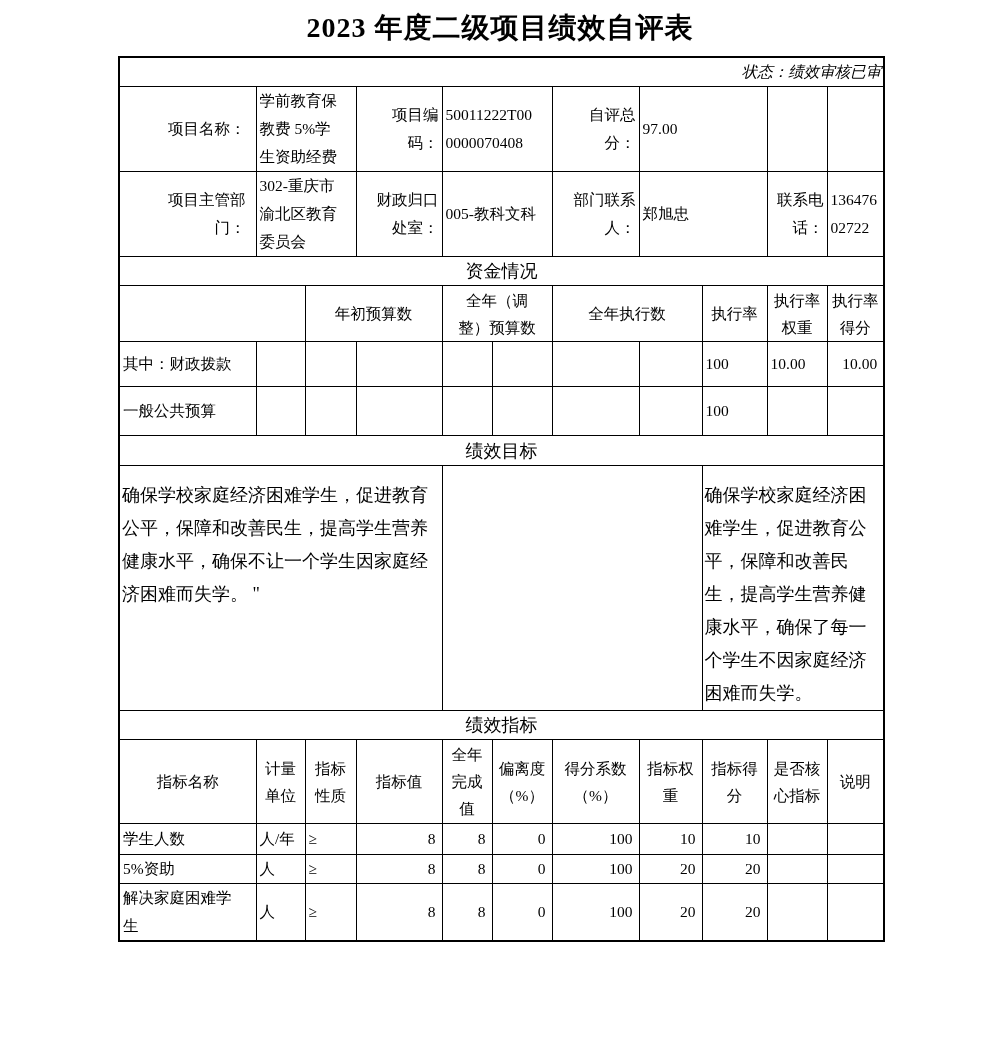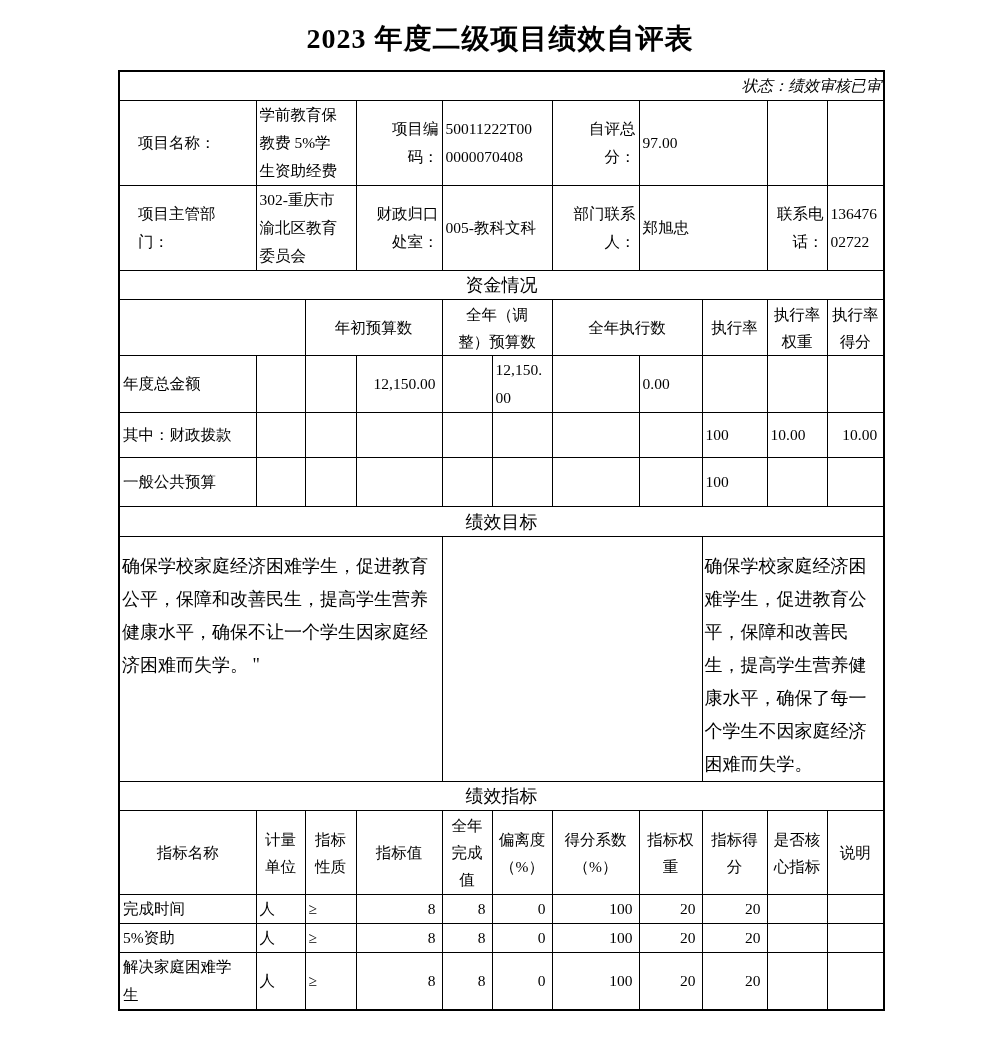--- a/index.html
+++ b/index.html
@@ -3,36 +3,36 @@
 <meta charset="utf-8">
 <style>
   html,body { margin:0; padding:0; background:#fff; }
   body { width:1000px; height:1044px; overflow:hidden; }
   .page {
     position:relative; width:1000px; height:1044px;
     font-family:"Liberation Serif","DejaVu Serif",serif;
     color:#000; background:#fff;
   }
   .title {
-    margin:12px; padding-top:8px; height:38px; line-height:38px;
+    margin:1px; padding-top:8px; height:38px; line-height:38px;
     text-align:center; font-size:28px; font-weight:bold; letter-spacing:1px;
   }
   table.form {
     border-collapse:collapse; table-layout:fixed;
     width:765px; margin:9px 0 0 118px;
     border:2px solid #000;
   }
   td {
     border:1px solid #000;
     font-size:15.5px; line-height:28px;
     padding:0; vertical-align:middle;
     white-space:pre-line; overflow:hidden;
   }
   .status { text-align:right; padding-right:2px;font-style:italic; }
-  .lbl    { text-align:left; padding-right:10px;padding-left:18px; }
+  .lbl    { text-align:right; padding-right:10px;padding-left:18px; }
   .lbl2   { text-align:right; padding-right:3px; }
   .val    { text-align:left;  padding-left:3px; }
   .num-l  { text-align:left;  padding-left:3px; }
   .num-r  { text-align:right; padding-right:6px; }
   .sec    { text-align:center; font-size:18px; }
   .hd     { text-align:center; line-height:27px; }
   .goal   {
     vertical-align:top; font-size:18px; line-height:33px;
     padding:13px 0 0 2px; text-align:left;
   }
@@ -104,34 +104,20 @@
       <td colspan="2" class="hd"></td>
       <td colspan="2" class="hd">年初预算数</td>
       <td colspan="2" class="hd">全年（调
 整）预算数</td>
       <td colspan="2" class="hd">全年执行数</td>
       <td class="hd">执行率</td>
       <td class="hd">执行率
 权重</td>
       <td class="hd">执行率
 得分</td>
-    </tr>
-    <tr style="height:51px">
-      <td class="val">年度总金额</td>
-      <td></td>
-      <td></td>
-      <td class="num-r">12,150.00</td>
-      <td></td>
-      <td class="num-l">12,150.
-00</td>
-      <td></td>
-      <td class="num-l">0.00</td>
-      <td></td>
-      <td></td>
-      <td></td>
     </tr>
     <tr style="height:45px">
       <td class="val">其中：财政拨款</td>
       <td></td>
       <td></td>
       <td></td>
       <td></td>
       <td></td>
       <td></td>
       <td></td>
@@ -190,30 +176,30 @@
 （%）</td>
       <td class="hd">指标权
 重</td>
       <td class="hd">指标得
 分</td>
       <td class="hd">是否核
 心指标</td>
       <td class="hd">说明</td>
     </tr>
 
-    <tr style="height:28px">
-      <td class="val">完成时间</td>
-      <td class="val">人</td>
+    <tr style="height:31px">
+      <td class="val">学生人数</td>
+      <td class="val">人/年</td>
       <td class="val">≥</td>
       <td class="num-r">8</td>
       <td class="num-r">8</td>
       <td class="num-r">0</td>
       <td class="num-r">100</td>
-      <td class="num-r">20</td>
-      <td class="num-r">20</td>
+      <td class="num-r">10</td>
+      <td class="num-r">10</td>
       <td></td>
       <td></td>
     </tr>
     <tr style="height:29px">
       <td class="val">5%资助</td>
       <td class="val">人</td>
       <td class="val">≥</td>
       <td class="num-r">8</td>
       <td class="num-r">8</td>
       <td class="num-r">0</td>

